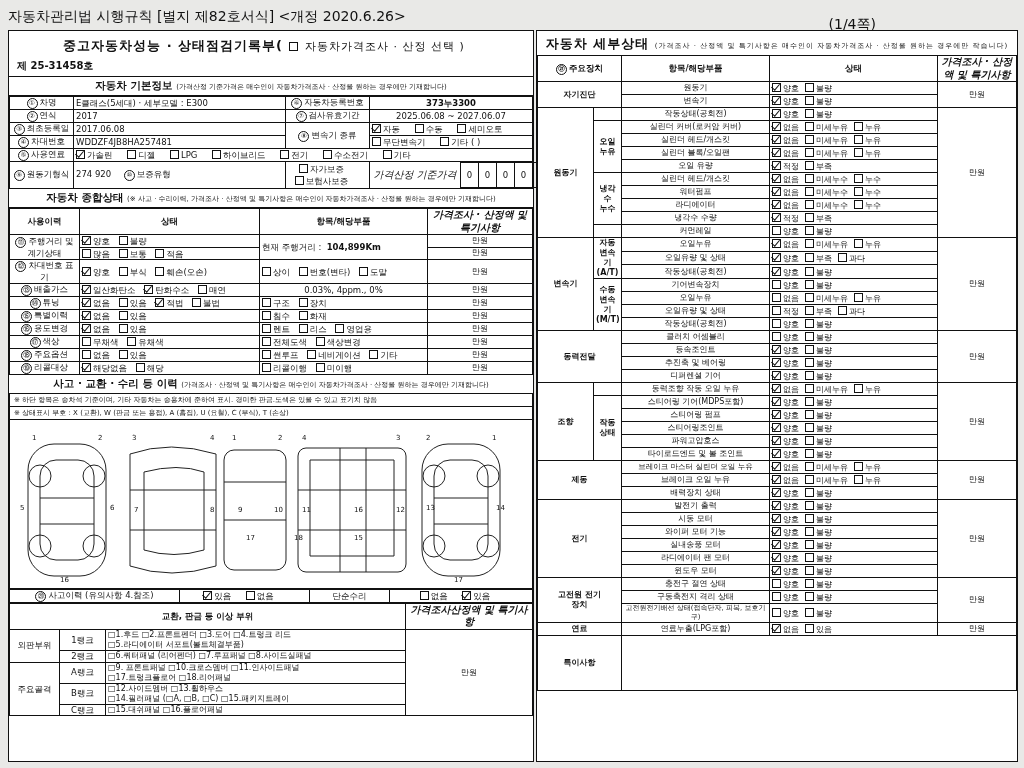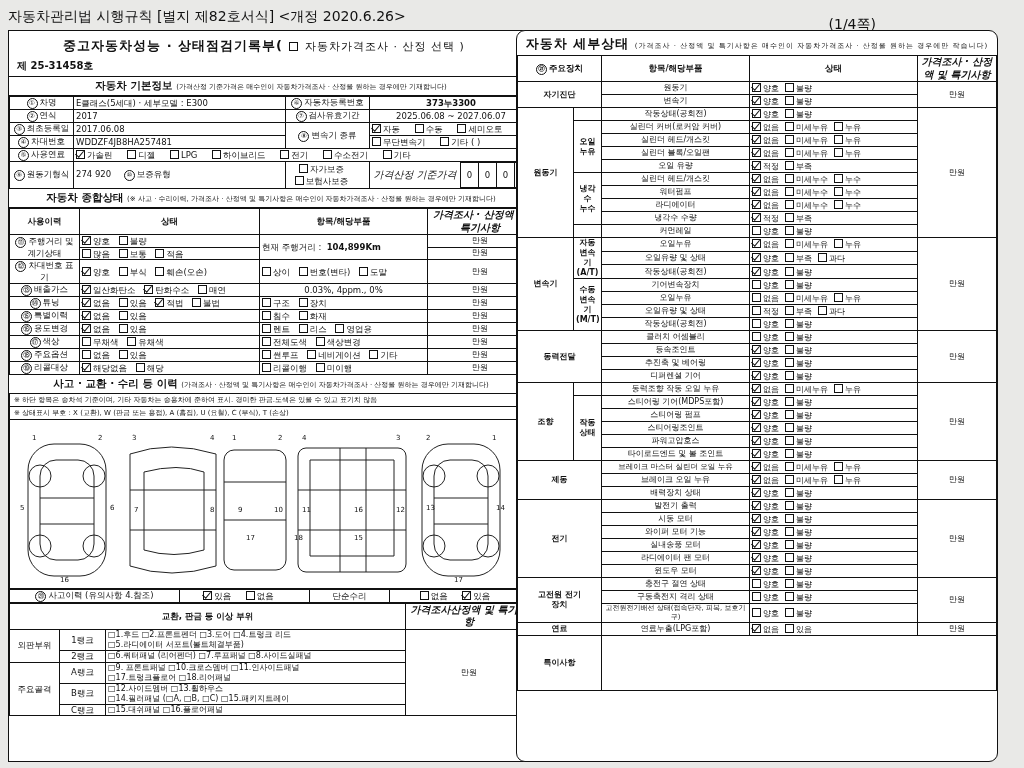--- a/index.html
+++ b/index.html
@@ -13,21 +13,21 @@
   .page{position:relative;width:1024px;height:768px;}
   .topline{
     position:absolute;top:8px;left:8px;width:1008px;
     font-size:14px;color:#111;
   }
   .topline .pageno{position:absolute;right:140px;top:8px;}
   .sheet{
     position:absolute;background:#fff;border:1.5px solid #111;
   }
   .left{left:8px;top:30px;width:524px;height:730px;}
-  .right{left:516px;top:30px;width:480px;height:730px;border-radius:9px;}
+  .right{left:536px;top:30px;width:480px;height:730px;}
 
   .title{
     text-align:center;font-weight:bold;font-size:13px;
     padding:6px 14px 3px 0;letter-spacing:1px;
   }
   .title .chk{font-weight:normal;font-size:11px;}
   .docno{font-size:10px;padding:1px 0 3px 8px;font-weight:bold;}
 
   table{border-collapse:collapse;width:100%;table-layout:fixed;}
   td,th{border:1px solid #111;padding:0 2px;font-size:8.5px;line-height:1.25;vertical-align:middle;}

